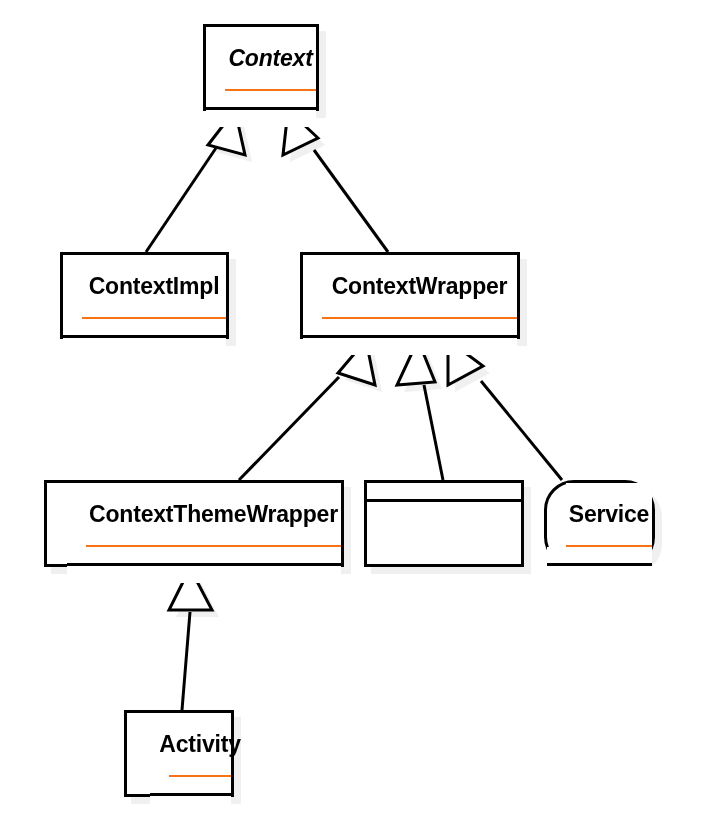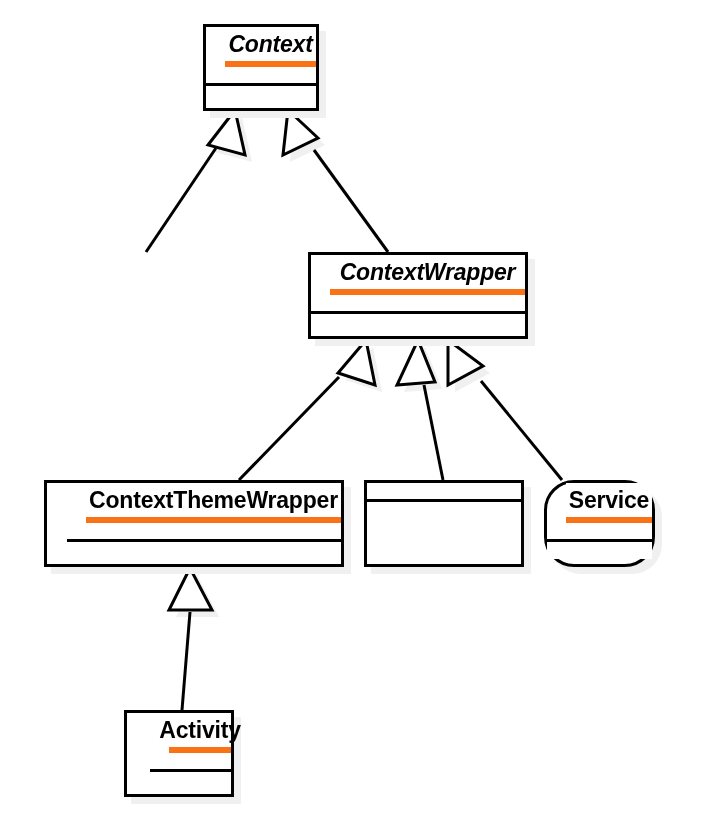--- a/index.html
+++ b/index.html
@@ -29,25 +29,25 @@
   .uml-class {
     position: absolute;
     box-sizing: border-box;
     background: #ffffff;
     border: 3px solid #000000;
     box-shadow: 7px 7px 0 0 #f0f0f0;
     z-index: 5;
   }
   .uml-name-compartment {
     box-sizing: border-box;
-    height: 40px;
+    height: 64px;
     display: flex;
     align-items: center;
     justify-content: center;
-    border-bottom: 6px solid #f97316;
+    border-bottom: 2px solid #f97316;
     background: #ffffff;
     margin-left: 19px;
   }
   .uml-name-label {
     font-family: "Liberation Sans", sans-serif;
     font-weight: bold;
     font-size: 23px;
     color: #000000;
     line-height: 1;
     white-space: nowrap;
@@ -116,22 +116,29 @@
   </svg>
 
   <div class="uml-class uml-abstract" style="left:203px; top:24px; width:116px; height:87px;">
     <div class="uml-name-compartment">
       <span class="uml-name-label">Context</span>
     </div>
     <div class="uml-attr-compartment"></div>
     <div class="uml-op-compartment"></div>
   </div>
 
+  <div class="uml-class" style="left:60px; top:252px; width:169px; height:87px;">
+    <div class="uml-name-compartment">
+      <span class="uml-name-label">ContextImpl</span>
+    </div>
+    <div class="uml-attr-compartment"></div>
+    <div class="uml-op-compartment"></div>
+  </div>
 
-  <div class="uml-class" style="left:308px; top:252px; width:220px; height:87px;font-style:italic;">
+  <div class="uml-class" style="left:300px; top:252px; width:220px; height:87px;">
     <div class="uml-name-compartment">
       <span class="uml-name-label">ContextWrapper</span>
     </div>
     <div class="uml-attr-compartment"></div>
     <div class="uml-op-compartment"></div>
   </div>
 
   <div class="uml-class" style="left:44px; top:480px; width:300px; height:87px;padding-left:20px;">
     <div class="uml-name-compartment">
       <span class="uml-name-label">ContextThemeWrapper</span>

